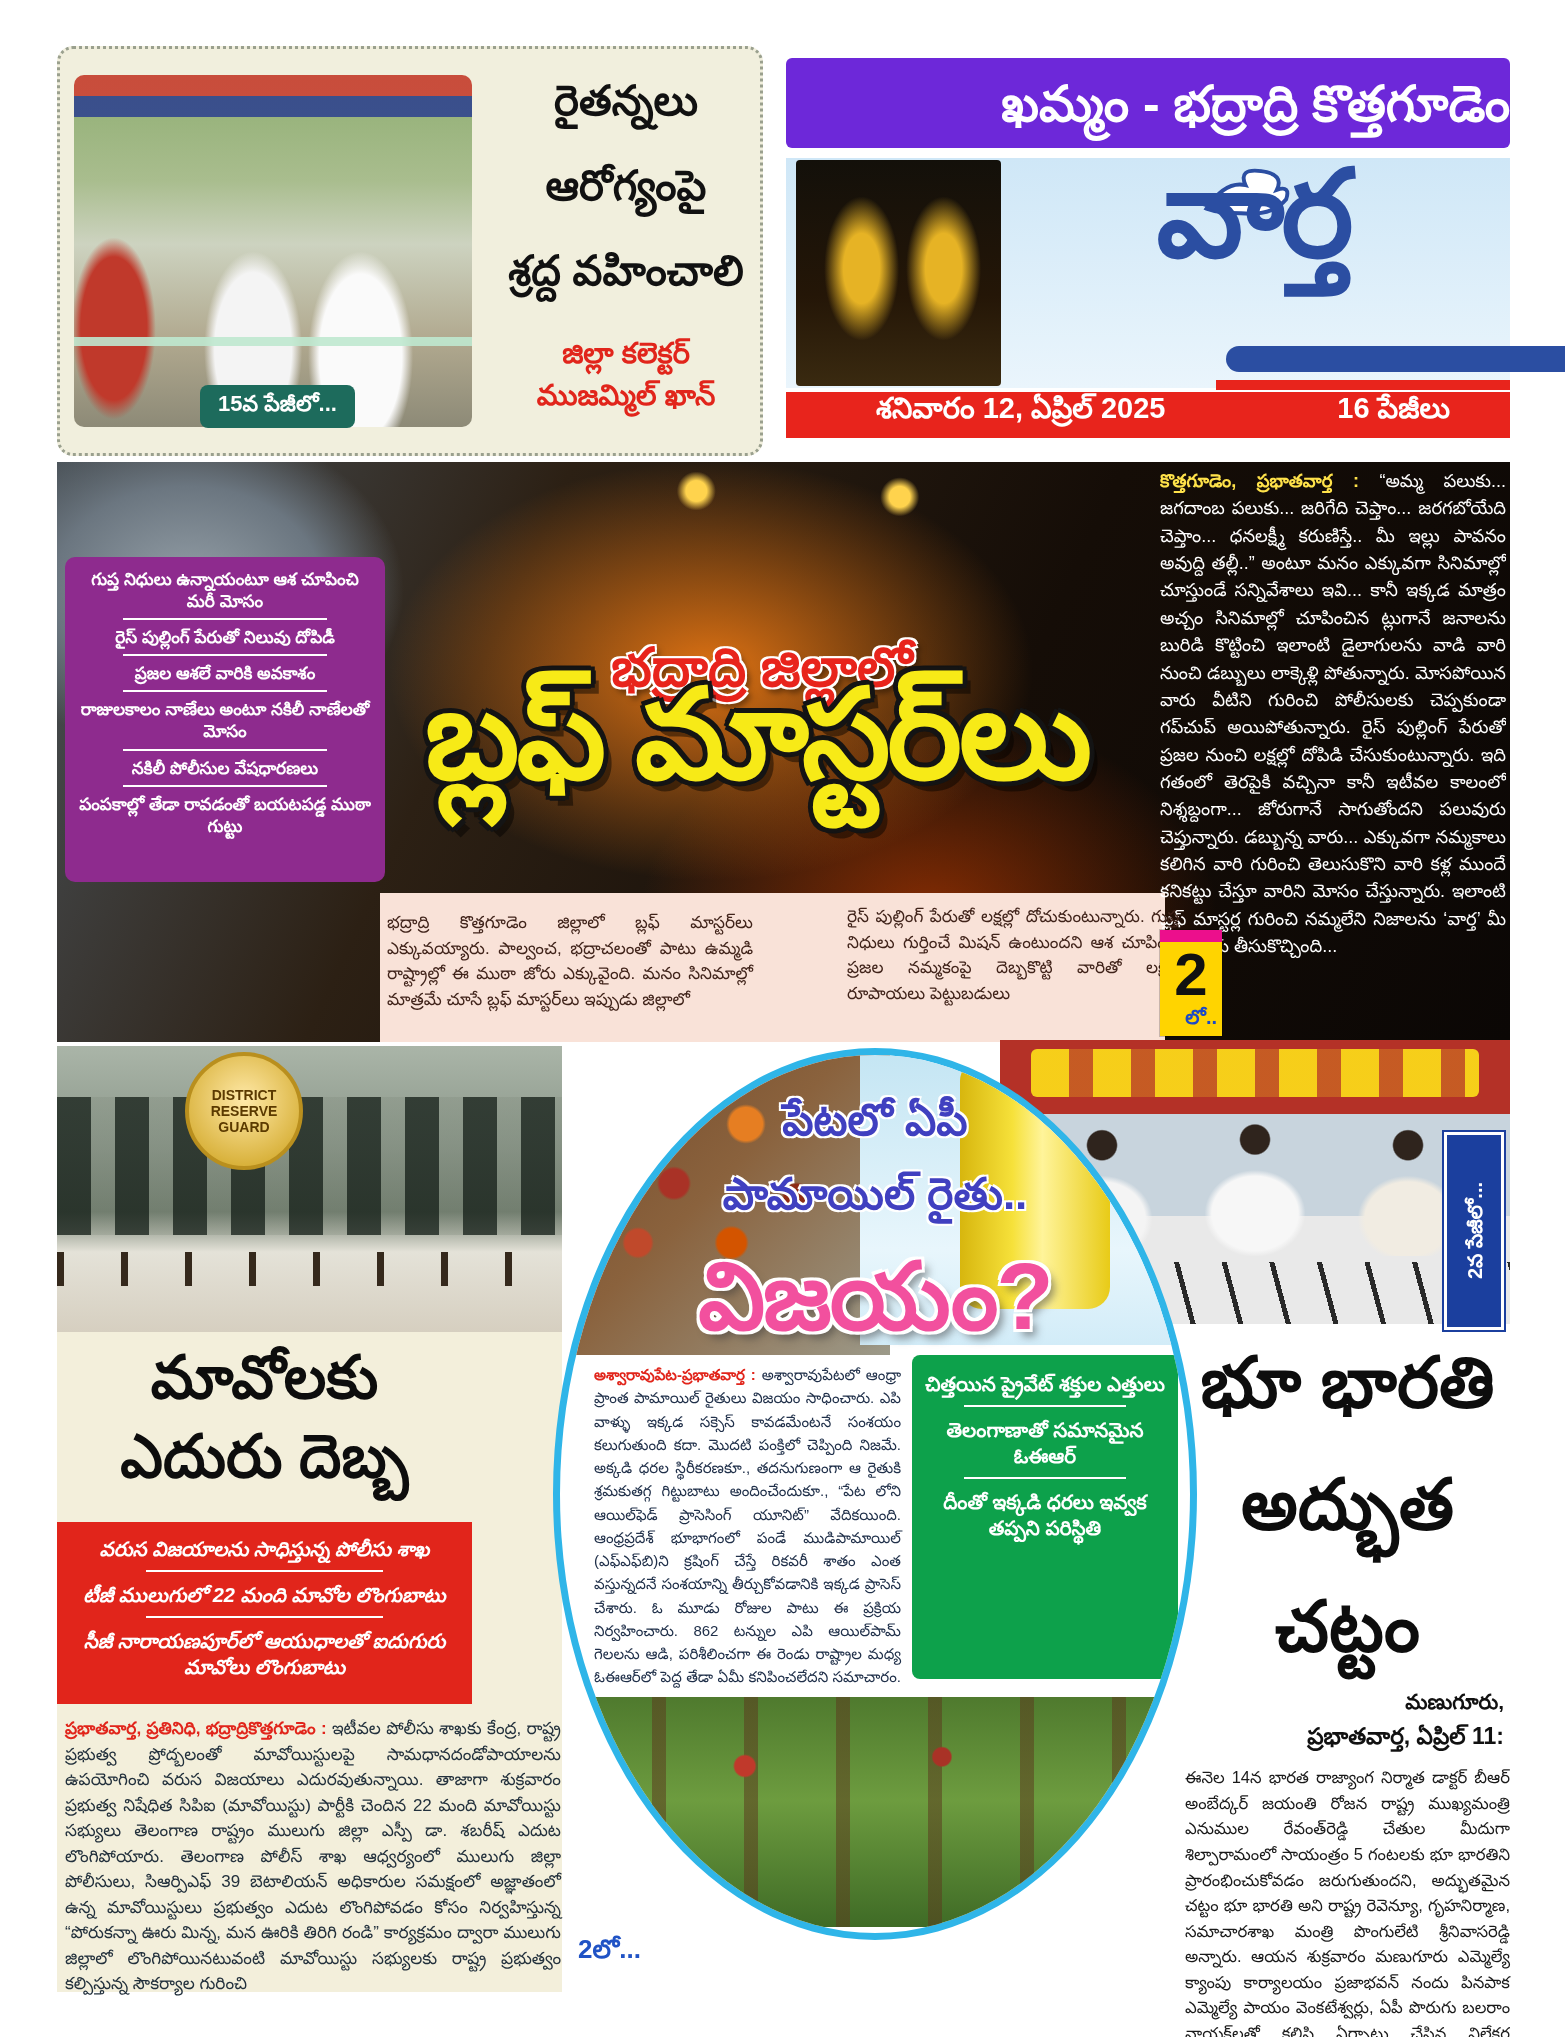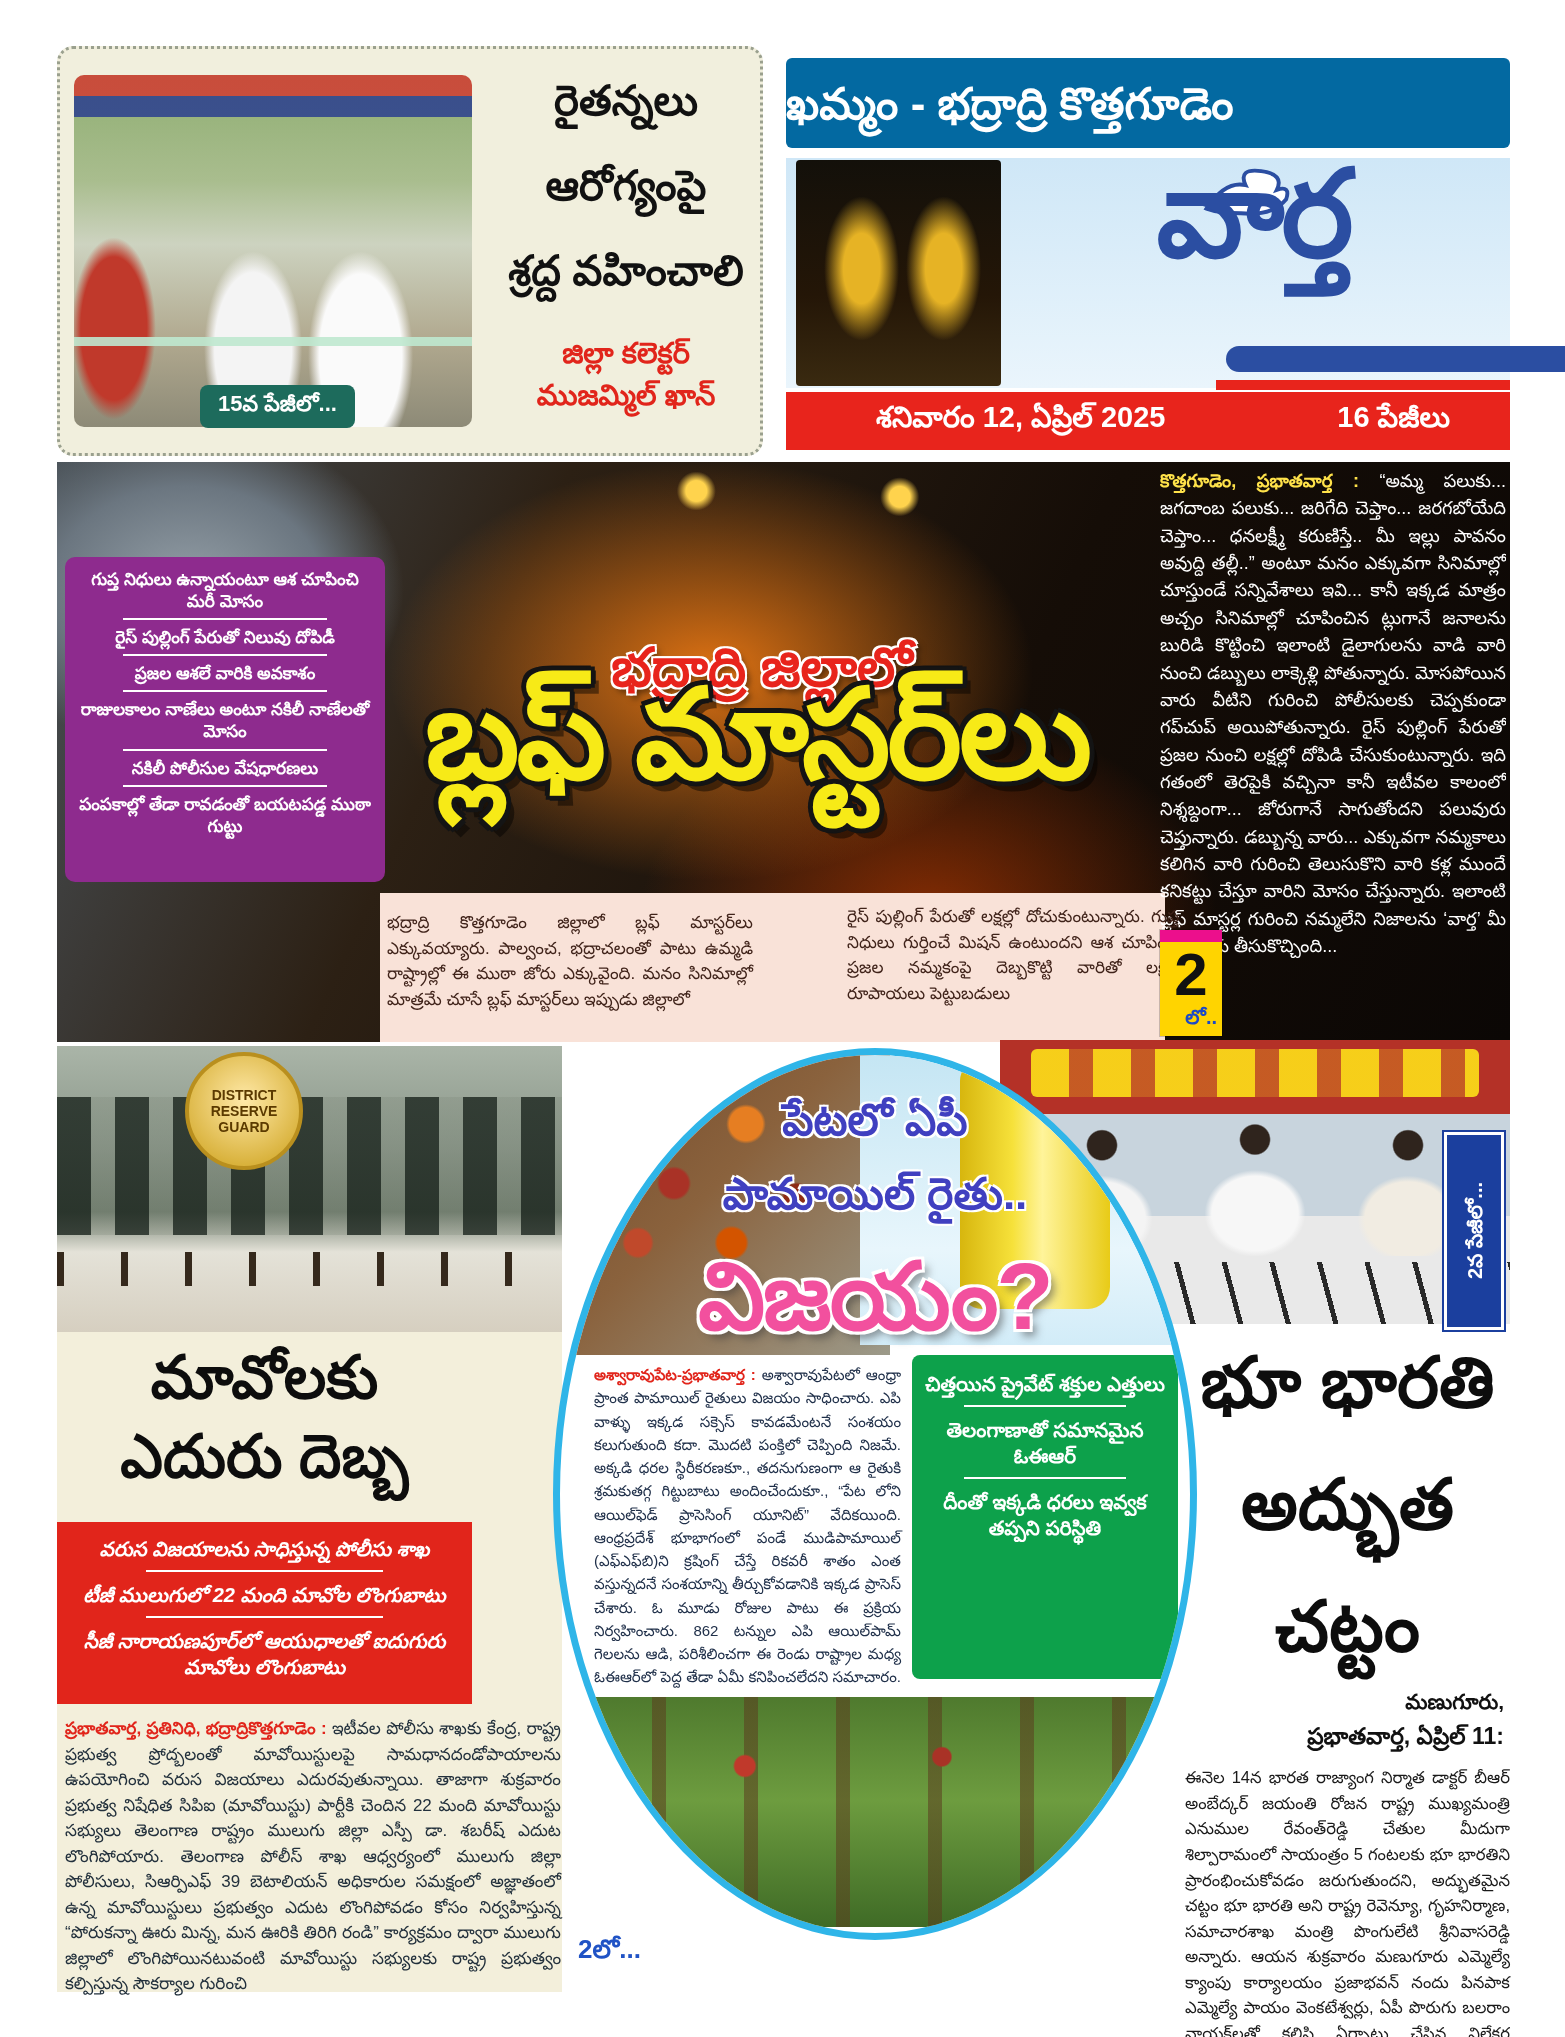--- a/index.html
+++ b/index.html
@@ -19,38 +19,38 @@
       linear-gradient(180deg,#8fae72 0%,#a9bd8e 30%,#cdd3c0 48%,#b1a98f 75%,#8d8a77 100%);}
   .tb-ribbon{left:14px;top:288px;width:398px;height:9px;background:#bfe8cf;opacity:.9;}
   .tb-badge{left:140px;top:336px;background:#1d6b5c;color:#fff;font-size:22px;font-weight:bold;
             padding:6px 18px;border-radius:8px;}
   .tb-text{left:432px;top:28px;width:268px;text-align:center;}
   .tb-line{font-size:42px;font-weight:bold;color:#111;margin-bottom:27px;}
   .tb-by{font-size:29px;font-weight:bold;color:#e1251b;line-height:1.45;}
 
   
   .masthead{left:786px;top:46px;width:724px;height:404px;}
-  .mh-banner{left:0;top:12px;width:724px;height:90px;background:#0369a1;border-radius:6px;
-             color:#fff;font-size:44px;font-weight:bold;text-align:left;line-height:92px;}
+  .mh-banner{left:0;top:12px;width:724px;height:90px;background:#6d28d9;border-radius:6px;
+             color:#fff;font-size:50px;font-weight:bold;text-align:right;line-height:92px;}
   .mh-panel{left:0;top:112px;width:724px;height:230px;
             background:linear-gradient(180deg,#cfe7f7,#eaf5fc);}
   .mh-deity{left:10px;top:2px;width:205px;height:226px;border-radius:4px;
     background:
       radial-gradient(ellipse 52px 100px at 32% 48%, #e6b325 0 35%, rgba(230,179,37,0) 72%),
       radial-gradient(ellipse 52px 100px at 72% 48%, #e6b325 0 35%, rgba(230,179,37,0) 72%),
       radial-gradient(circle 18px at 32% 38%, #117a55 0 50%, rgba(17,122,85,0) 70%),
       radial-gradient(circle 18px at 72% 40%, #117a55 0 50%, rgba(17,122,85,0) 70%),
       linear-gradient(180deg,#13100a 0%,#241607 60%,#3a2a10 100%);}
   .mh-dove{left:408px;top:2px;width:100px;height:66px;}
   .mh-title{left:215px;top:-14px;width:505px;text-align:center;font-size:122px;font-weight:bold;
             color:#2b4ea2;letter-spacing:-3px;}
   .mh-bluebar{left:440px;top:188px;width:460px;height:26px;background:#2b4ea2;border-radius:13px;}
   .mh-redbar{left:430px;top:222px;width:294px;height:10px;background:#e8241c;}
-  .mh-date{left:0;top:346px;width:724px;height:58px;background:#e8241c;color:#fff;
-           font-size:29px;font-weight:bold;display:flex;align-items:center;
+  .mh-date{left:0;top:346px;width:724px;height:46px;background:#e8241c;color:#fff;
+           font-size:29px;font-weight:bold;display:flex;
            justify-content:space-between;padding:0 60px 0 90px;box-sizing:border-box;}
 
   
   .mainstory{left:57px;top:462px;width:1453px;height:580px;overflow:hidden;
     background:
       radial-gradient(circle 26px at 44% 5%, #ffd34d 0 40%, rgba(255,211,77,0) 75%),
       radial-gradient(circle 26px at 58% 6%, #ffd34d 0 40%, rgba(255,211,77,0) 75%),
       radial-gradient(ellipse 300px 230px at 9% 22%, #95a0a8 0%, #6b7680 45%, rgba(80,90,100,0) 72%),
       radial-gradient(circle 70px at 8% 50%, #cfd4d9 0 40%, rgba(207,212,217,0) 75%),
       radial-gradient(ellipse 460px 300px at 45% 36%, rgba(255,130,20,.85), rgba(255,130,20,0) 70%),

